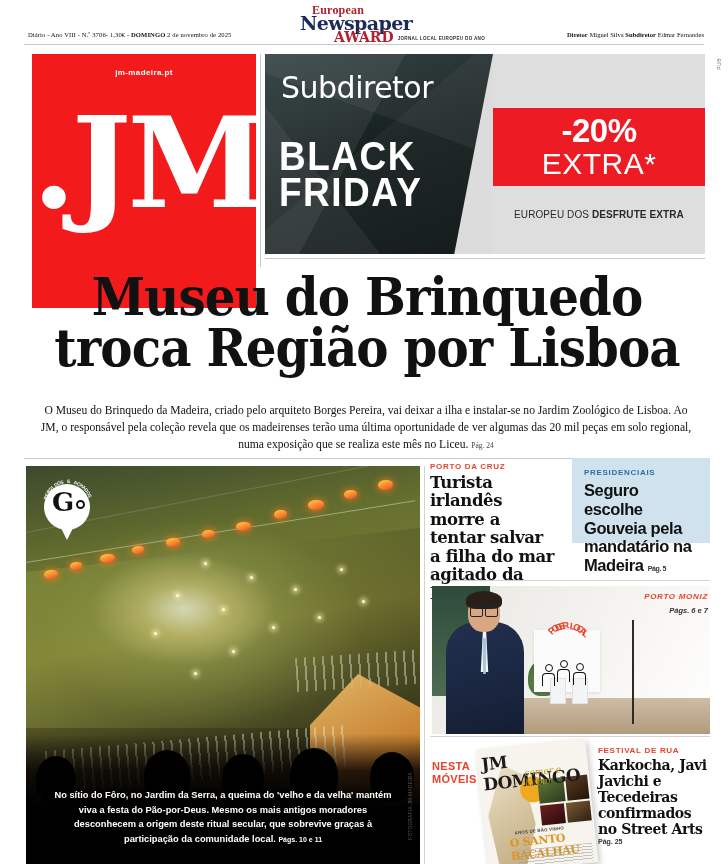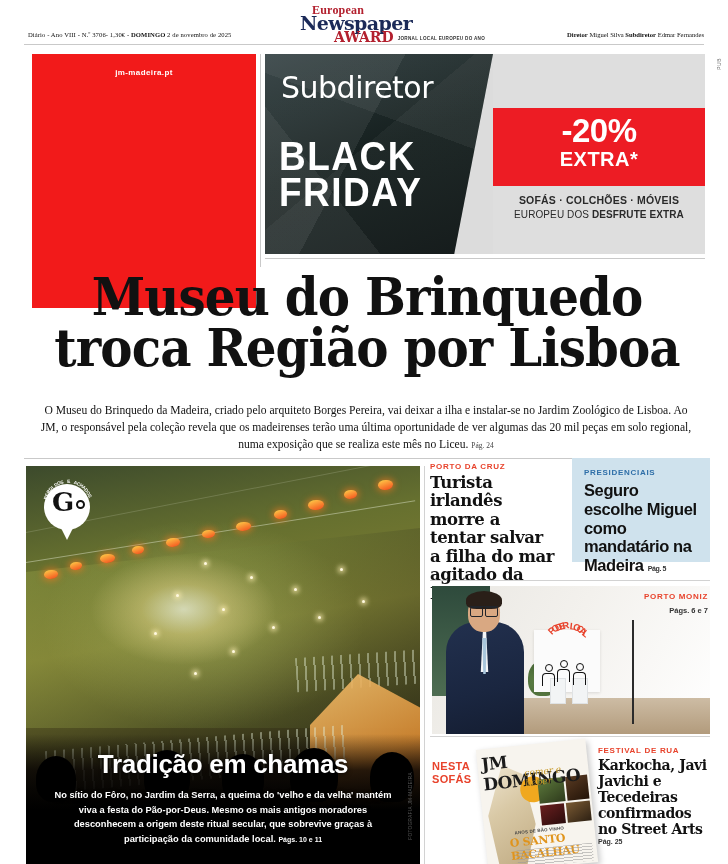--- a/index.html
+++ b/index.html
@@ -106,21 +106,21 @@
   .ad-friday { left: 14px; top: 120px; }
   .ad-right {
     position: absolute; left: 228px; top: 0; width: 212px; height: 200px;
     background: #dedede;
   }
   .ad-redband {
     position: absolute; left: 0; top: 54px; width: 212px; height: 78px;
     background: #ed1c24; color: #fff; text-align: center;
   }
   .ad-pct { font-size: 33px; font-weight: 700; line-height: 1.05; margin-top: 6px; letter-spacing: -.5px;}
-  .ad-extra { font-size: 20px; font-weight: 700; line-height: 1; letter-spacing: .5px;}
+  .ad-extra { font-size: 30px; font-weight: 400; line-height: 1; letter-spacing: .5px;}
   .ad-cats {
     position: absolute; left: 0; top: 140px; width: 100%;
     text-align: center; font-size: 10.5px; font-weight: 700; color: #2a2a2a;
     letter-spacing: .2px;
   }
   .ad-desfrute {
     position: absolute; left: 0; top: 155px; width: 100%;
     text-align: center; font-size: 10px; color: #2a2a2a; letter-spacing: .1px;
   }
   .ad-desfrute b { font-weight: 700; }
@@ -268,21 +268,21 @@
 
   .story-a { position: absolute; left: 0; top: 0; width: 128px; }
   .story-a .hl {
     font-family: "DejaVu Serif", serif; font-weight: 700;
     font-size: 16.5px; line-height: 1.12; color: #111; margin-top: 3px;
     letter-spacing: -.4px;
   }
   .story-a .pg { font-family: "Liberation Sans", sans-serif; font-size: 7px; font-weight: 700; color: #333; }
 
   .story-b {
-    position: absolute; left: 142px; top: -4px; width: 138px; height: 104px;
+    position: absolute; left: 142px; top: -4px; width: 138px; height: 85px;
     background: #cfe2ed; padding: 10px 10px 24px 12px;
   }
   .story-b .hl {
     font-size: 16.5px; font-weight: 700; line-height: 1.14; color: #111;
     margin-top: 4px; letter-spacing: -.4px;
   }
   .story-b .pg { font-size: 7px; font-weight: 700; color: #333; }
 
   
   .pm-wrap { position: absolute; left: 2px; top: 124px; width: 278px; height: 148px; }
@@ -364,21 +364,21 @@
   }
   .pm-person u {
     position: absolute; left: 0; top: 9px; width: 13px; height: 13px;
     border: 1.4px solid #111; border-bottom: none; border-radius: 4px 4px 0 0;
   }
   .pm-lamp {
     position: absolute; left: 200px; top: 34px; width: 2px; height: 104px;
     background: #2b2b2b;
   }
   .pm-text {
-    position: absolute; right: 2px; top: 6px; width: 160px; text-align: right;
+    position: absolute; right: 2px; top: 6px; width: 160px; text-align: right; font-style: italic;
   }
   .pm-text .hl {
     font-size: 16.5px; font-weight: 700; line-height: 1.14; color: #111;
     margin-top: 3px; letter-spacing: -.4px;
   }
   .pm-text .pg { font-size: 7.5px; font-weight: 700; color: #333; margin-top: 5px; }
 
   
   .bot-wrap { position: absolute; left: 2px; top: 280px; width: 280px; }
   .nesta {
@@ -479,36 +479,36 @@
 
     <div class="director-line">
       <b>Diretor</b><span> Miguel Silva </span><b>Subdiretor</b><span> Edmar Fernandes</span>
     </div>
 
     <div class="rule-top"></div>
   </div>
 
   <div class="logo-block">
     <div class="logo-url">jm-madeira.pt</div>
+    <div class="logo-jm">.JM</div>
   </div>
 
   <div class="ad-divider"></div>
 
   <div class="ad-block">
     <div class="ad-dark">
       <div class="ad-conforama">Subdiretor</div>
       <div class="ad-black">BLACK</div>
       <div class="ad-friday">FRIDAY</div>
     </div>
     <div class="ad-right">
       <div class="ad-redband">
         <div class="ad-pct">-20%</div>
         <div class="ad-extra">EXTRA*</div>
       </div>
-      <div class="ad-cats">SOFÁS · COLCHÕES · MÓVEIS</div>
       <div class="ad-desfrute">
         <span>EUROPEU DOS </span><b>DESFRUTE EXTRA</b>
       </div>
     </div>
   </div>
   <div class="pub-label">PUB</div>
   <div class="rule-underad"></div>
 
   <div class="headline">
     <div>Museu do Brinquedo</div>
@@ -580,21 +580,20 @@
           <span style="transform: rotate(14.2deg) translate(0px, -26px);">A</span>
           <span style="transform: rotate(22.4deg) translate(0px, -26px);">C</span>
           <span style="transform: rotate(30.6deg) translate(0px, -26px);">H</span>
           <span style="transform: rotate(38.8deg) translate(0px, -26px);">A</span>
           <span style="transform: rotate(47deg) translate(0px, -26px);">D</span>
           <span style="transform: rotate(55.2deg) translate(0px, -26px);">O</span>
           <span style="transform: rotate(63.4deg) translate(0px, -26px);">S</span>
         </div>
     </div>
 
-    <div class="cap-title">Tradição em chamas</div>
     <div class="cap-body">
       <span>No sítio do Fôro, no Jardim da Serra, a queima do 'velho e da velha' mantém viva a festa do Pão-por-Deus. Mesmo os mais antigos moradores desconhecem a origem deste ritual secular, que sobrevive graças à participação da comunidade local.</span>
       <span class="pg">Págs. 10 e 11</span>
     </div>
   </div>
   <div class="photo-credit">FOTOGRAFIA JM-MADEIRA</div>
 
   <div class="vdiv"></div>
   <div class="hdiv-a"></div>
   <div class="hdiv-b"></div>
@@ -605,21 +604,21 @@
       <div class="kicker k-red">PORTO DA CRUZ</div>
       <div class="hl">
         <span>Turista irlandês morre a tentar salvar a filha do mar agitado da Maiata</span>
         <span class="pg">Pág. 12</span>
       </div>
     </div>
 
     <div class="story-b">
       <div class="kicker k-blue">PRESIDENCIAIS</div>
       <div class="hl">
-        <span>Seguro escolhe Miguel como mandatário na Madeira</span>
+        <span>Seguro escolhe Gouveia pela mandatário na Madeira</span>
         <span class="pg">Pág. 5</span>
       </div>
     </div>
 
     <div class="pm-wrap">
       <div class="pm-photo">
         <div class="pm-wallgreen"></div>
         <div class="pm-plant"></div>
         <div class="pm-card"></div>
         <div class="pm-table"></div>
@@ -662,21 +661,21 @@
             </div>
         </div>
       </div>
       <div class="pm-text">
         <div class="kicker k-red">PORTO MONIZ</div>
         <div class="pg">Págs. 6 e 7</div>
       </div>
     </div>
 
     <div class="bot-wrap">
-      <div class="nesta">NESTA SOFÁS</div>
+      <div class="nesta">NESTA MÓVEIS</div>
 
       <div class="mag">
         <div class="mag-cod"></div>
         <div class="mag-dot"></div>
         <div class="mag-ph1"></div>
         <div class="mag-ph2"></div>
         <div class="mag-ph3"></div>
         <div class="mag-ph4"></div>
         <div class="mag-masthead">JM DOMINGO</div>
         <div class="mag-sub">comer e beber</div>

